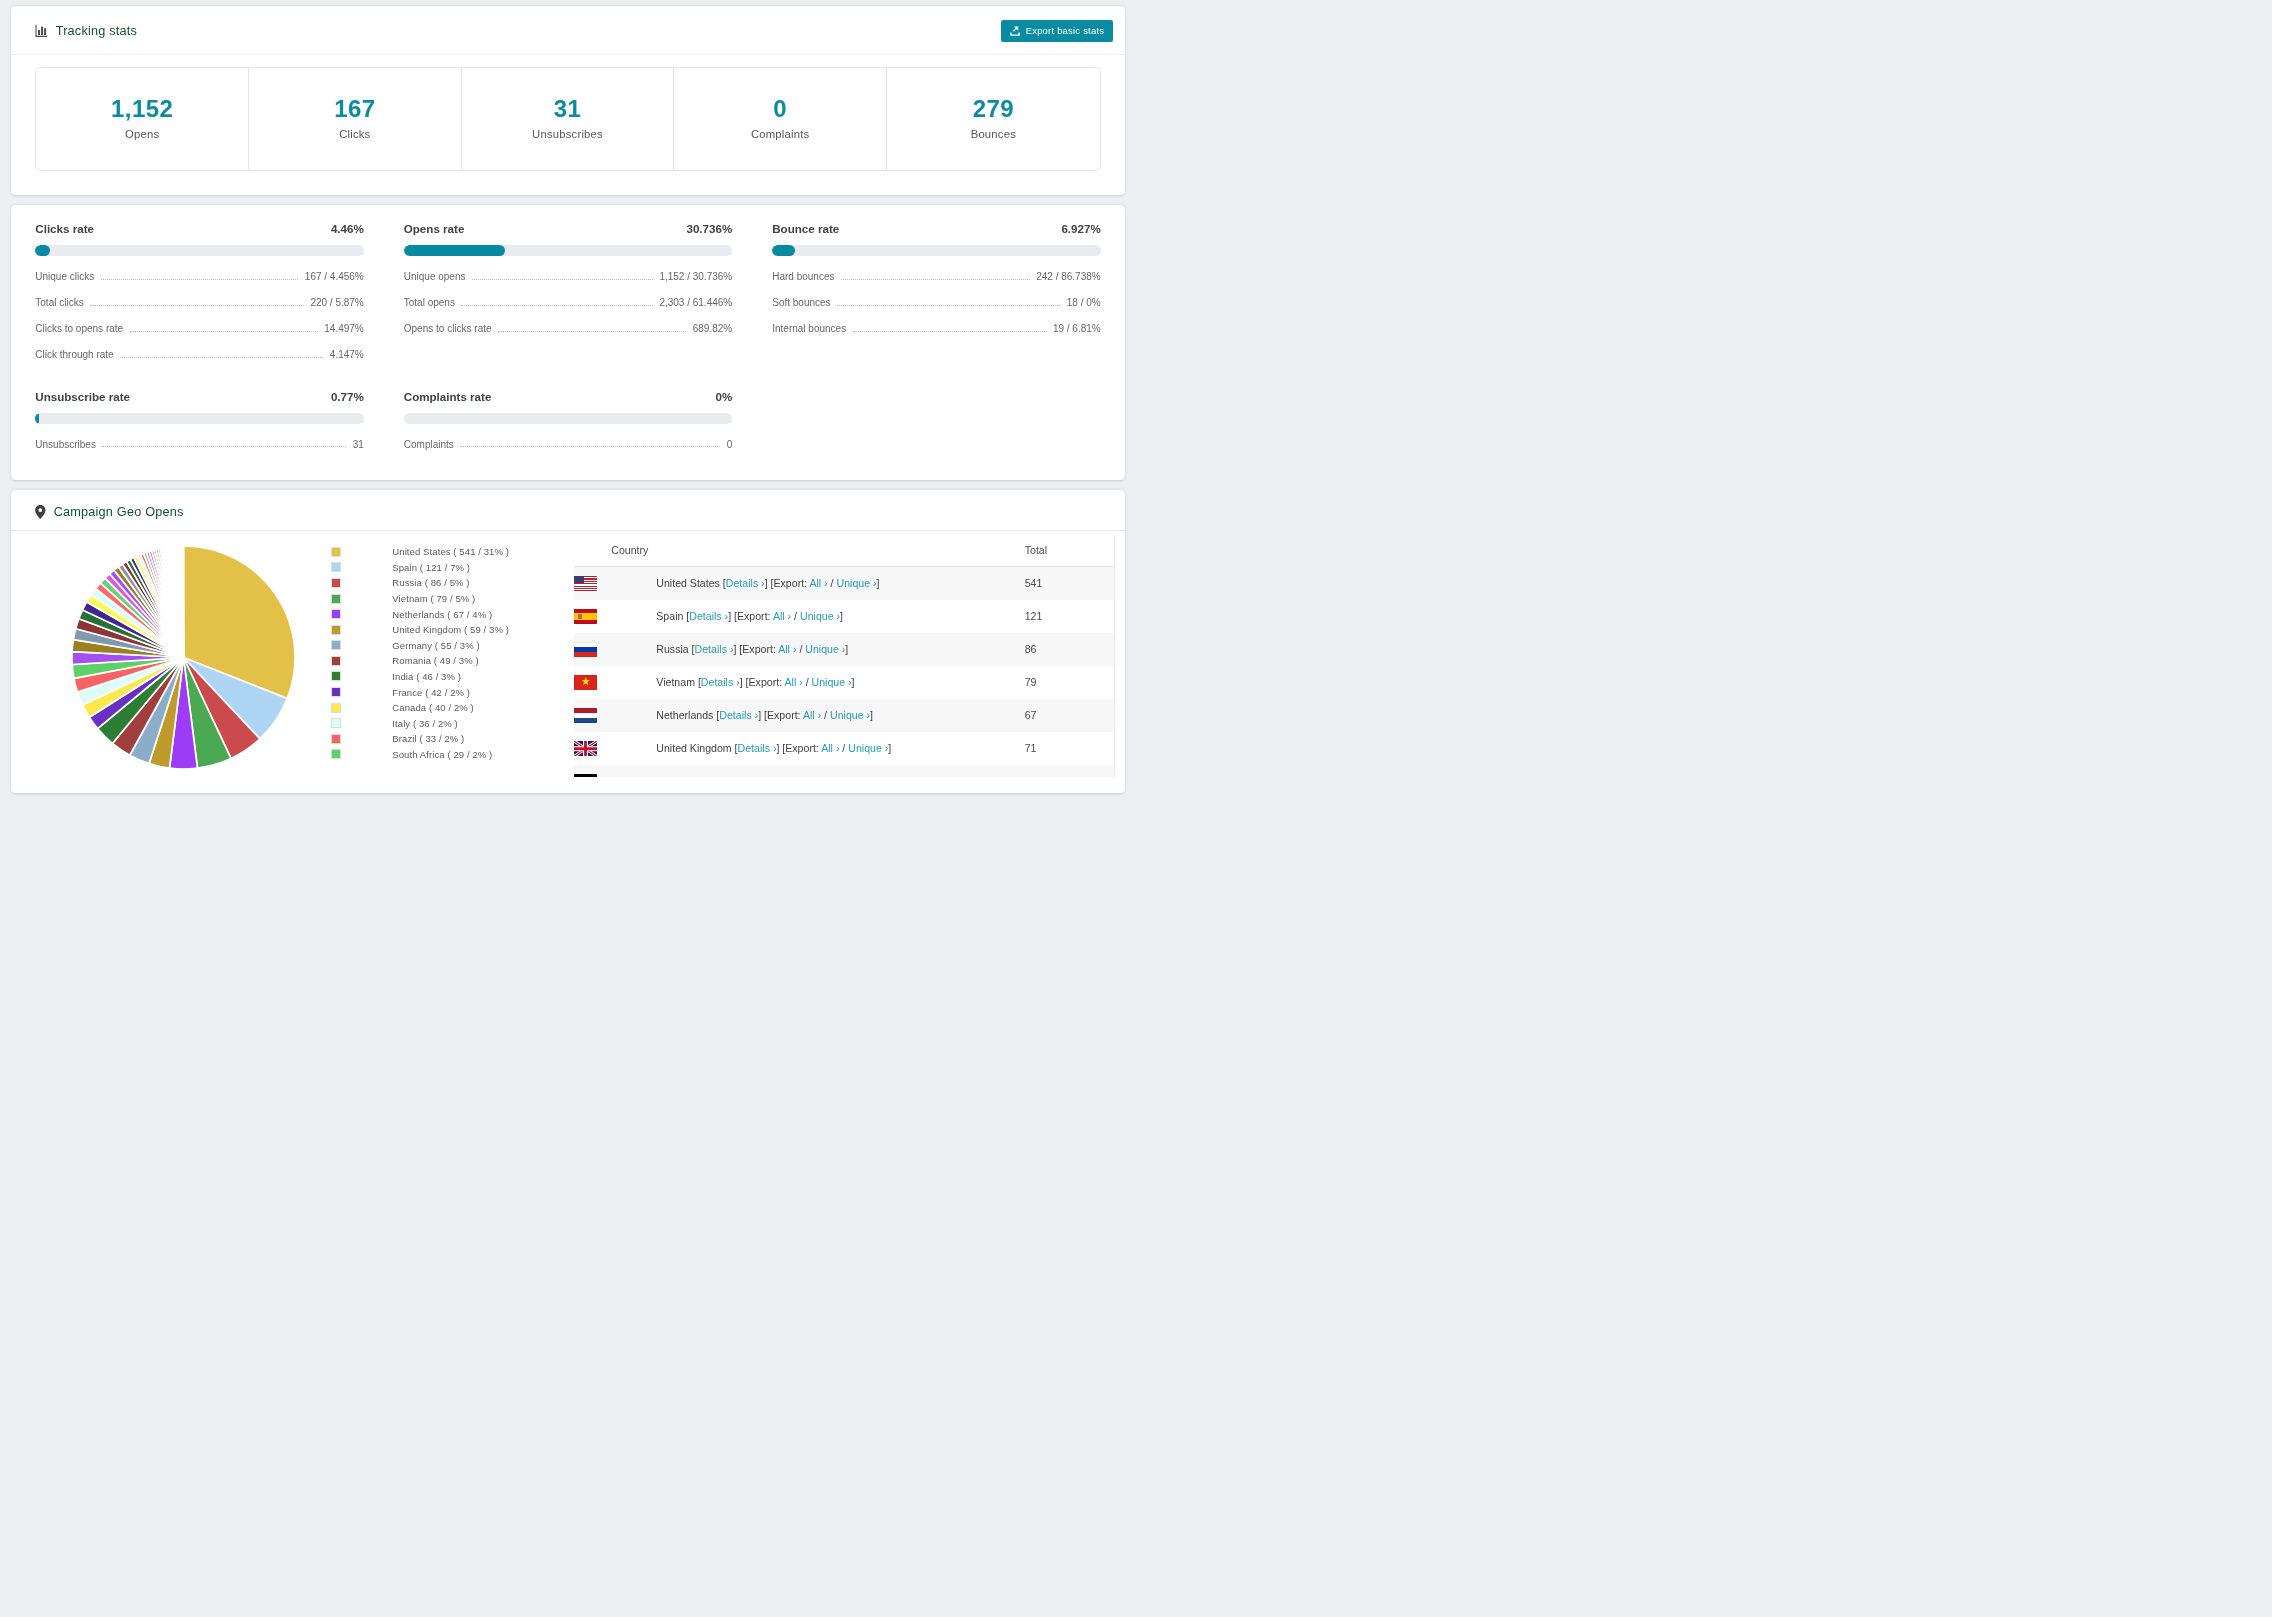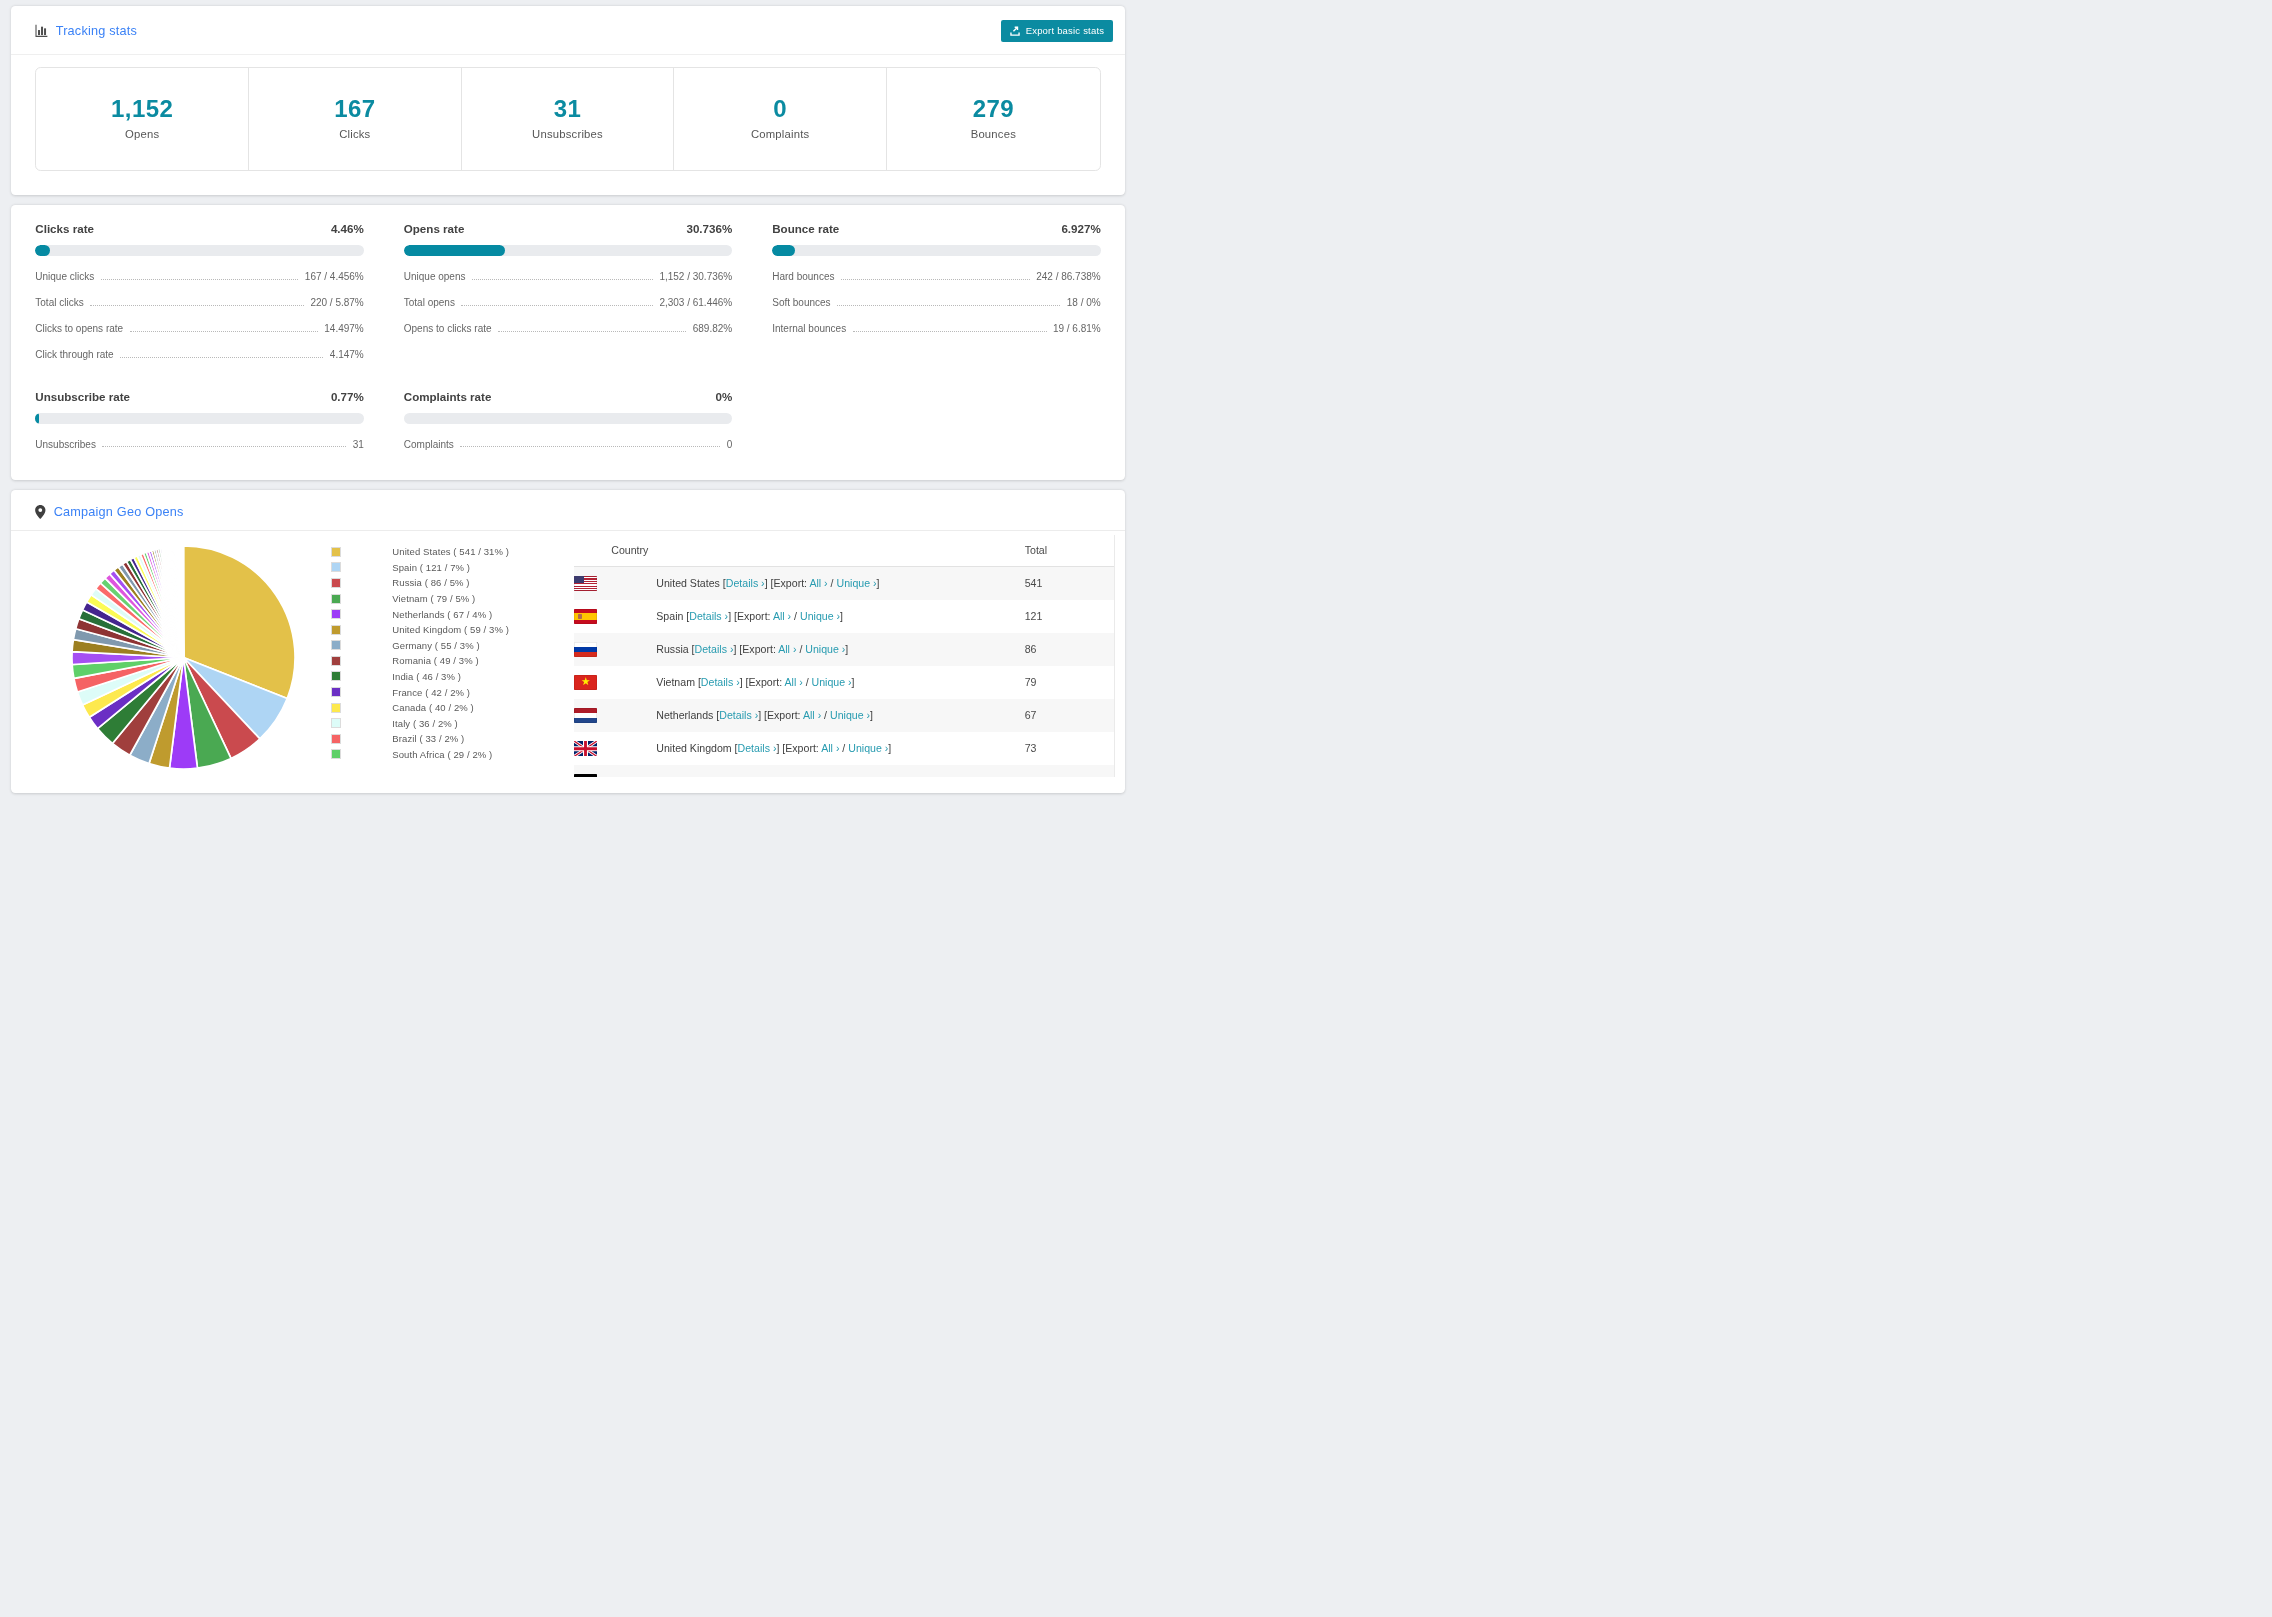--- a/index.html
+++ b/index.html
@@ -16,21 +16,21 @@
     margin: 0 11.3px;
   }
   
   #tracking-card { margin-top: 5.6px; padding-bottom: 24px; }
   .card-head {
     display: flex; align-items: center; justify-content: space-between;
     padding: 14px 11.3px 12.7px 24px;
     border-bottom: 0.7px solid #efefef;
   }
   .head-left { display: flex; align-items: center; gap: 7px; }
-  .head-title { font-size: 12.7px; color: #3b82f6; letter-spacing: 0.2px; }
+  .head-title { font-size: 12.7px; color: #14532d; letter-spacing: 0.2px; }
   .btn-export {
     display: inline-flex; align-items: center; gap: 5.6px;
     background: #0b8ba1; color: #fff; border: none; cursor: pointer;
     font-family: inherit; font-size: 9.5px; letter-spacing: 0.2px;
     padding: 5.6px 9.2px; border-radius: 2.1px;
   }
   .stats-grid {
     display: grid; grid-template-columns: repeat(5, 1fr);
     border: 0.7px solid #e4e4e4; border-radius: 5.6px;
     margin: 11.3px 24px 0;
@@ -473,21 +473,21 @@
                 <svg viewBox="0 0 60 40" preserveAspectRatio="none">
                   <rect width="60" height="40" fill="#012169"></rect>
                   <path d="M0,0 60,40 M60,0 0,40" stroke="#fff" stroke-width="8"></path>
                   <path d="M0,0 60,40 M60,0 0,40" stroke="#C8102E" stroke-width="3.5"></path>
                   <path d="M30,0 V40 M0,20 H60" stroke="#fff" stroke-width="13"></path>
                   <path d="M30,0 V40 M0,20 H60" stroke="#C8102E" stroke-width="7.5"></path>
                 </svg>
               </span>
               <span class="country-text">United Kingdom [<a>Details ›</a>] [Export: <a>All ›</a> / <a>Unique ›</a>]</span>
             </div>
-            <div class="cell-total">73</div>
+            <div class="cell-total">71</div>
           </div>
           <div class="geo-row">
             <div class="cell-country">
               <span class="flag flag-de"></span>
             </div>
           </div>
         </div>
     </div>
   </div>
 </div>

